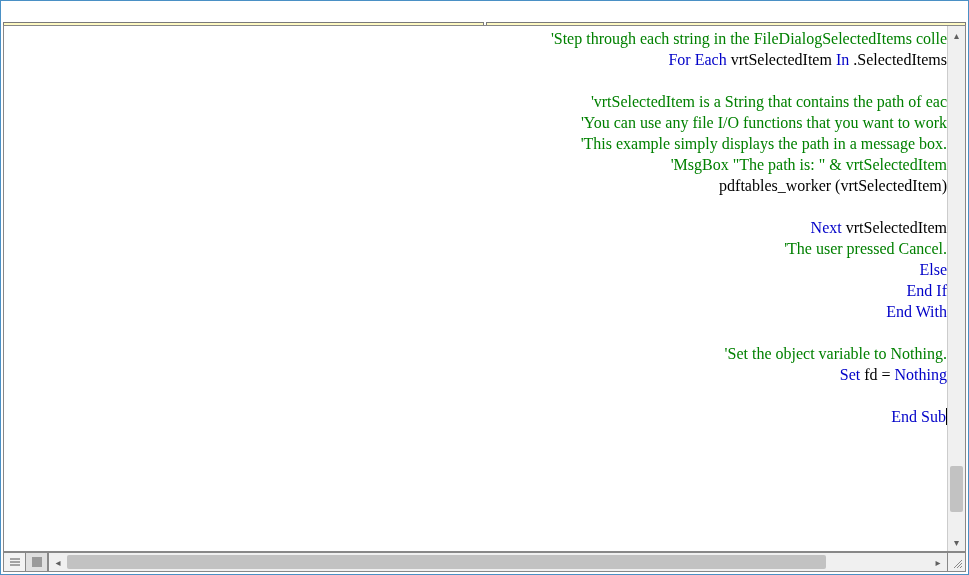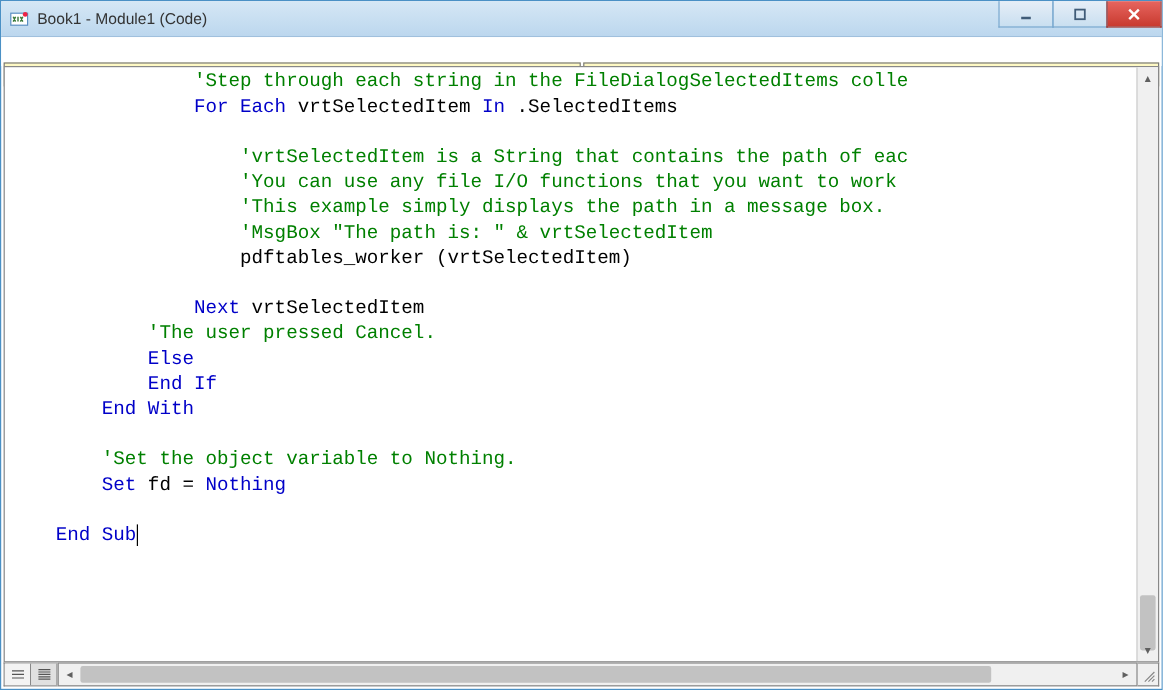--- a/index.html
+++ b/index.html
@@ -67,26 +67,27 @@
     margin: 0 2px;
     background: #fff;
     overflow: hidden;
   }
   .code-scroll {
     position: absolute;
     top: 0; left: 0; right: 18px; bottom: 0;
     overflow: hidden;
   }
   pre.code {
-    font-family: Liberation Mono, monospace;
+    font-family: Liberation Serif, serif;
     font-size: 16px;
     line-height: 21px;
     padding: 2px 0 2px 4px;
     white-space: pre;
     color: #000;
+    text-align: right;
   }
   .kw { color: #0000c8; }
   .cm { color: #008000; }
   .id { color: #000; }
   .cursor { border-right: 1px solid #000; }
   
   .vscroll {
     position: absolute; top: 0; right: 0; bottom: 0; width: 18px;
     background: #f0f0f0;
     border-left: 1px solid #ccc;
@@ -135,47 +136,20 @@
     border-left: none;
     background: #f0f0f0;
     display:flex; align-items:flex-end; justify-content:flex-end;
     padding: 2px;
   }
 </style>
 </head>
 <body>
 
 <div class="window">
-  <div class="titlebar">
-    <span class="icon">
-      <svg width="16" height="16" viewBox="0 0 16 16">
-        <rect x="1" y="3" width="14" height="10" fill="#fff" stroke="#5a8fc2"></rect>
-        <path d="M3 6 L5 10 M5 6 L3 10 M7 6 L7 10 M9 6 L11 10 M11 6 L9 10" stroke="#3a7a3a" stroke-width="1.2" fill="none"></path>
-        <circle cx="13" cy="4" r="2" fill="#e24"></circle>
-      </svg>
-    </span>
-    <span class="title">Book1 - Module1 (Code)</span>
-    <div class="winbtns">
-      <div class="winbtn">
-        <svg width="12" height="12">
-            <line x1="2" y1="9" x2="10" y2="9" stroke="currentColor" stroke-width="2"></line>
-          </svg>
-      </div>
-      <div class="winbtn">
-        <svg width="12" height="12">
-            <rect x="2" y="2" width="8" height="8" fill="none" stroke="currentColor" stroke-width="1.5"></rect>
-          </svg>
-      </div>
-      <div class="winbtn close">
-        <svg width="12" height="12">
-            <path d="M2 2 L10 10 M10 2 L2 10" stroke="currentColor" stroke-width="2"></path>
-          </svg>
-      </div>
-    </div>
-  </div>
 
   <div class="dropdowns">
     <div class="dropdown">
       <span class="dd-label">(General)</span>
       <span class="dd-arrow">▾</span>
     </div>
     <div class="dropdown">
       <span class="dd-arrow">▾</span>
     </div>
   </div>

